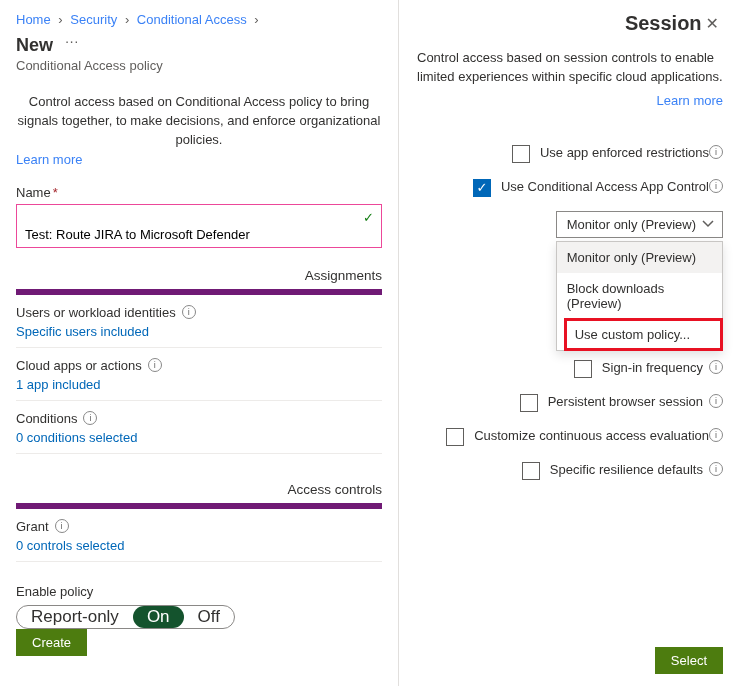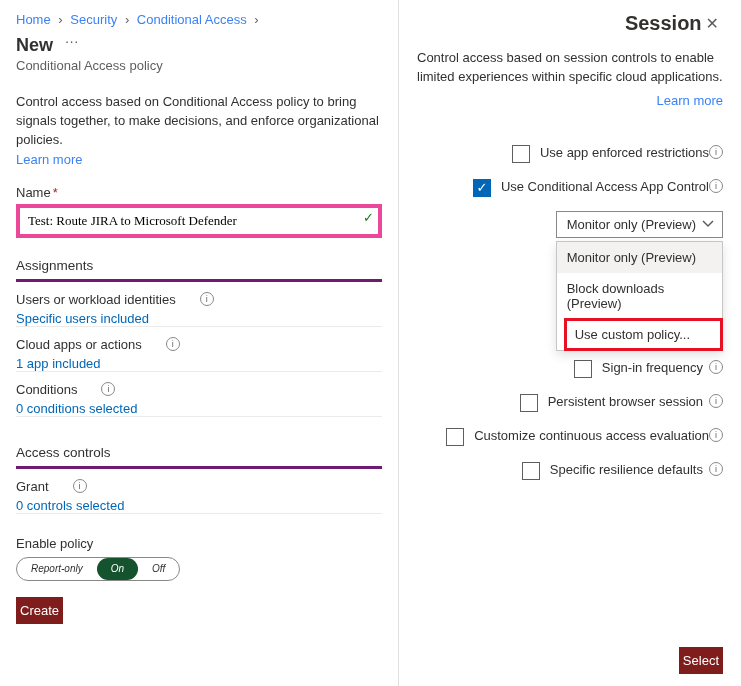--- a/index.html
+++ b/index.html
@@ -6,38 +6,38 @@
   html, body { margin: 0; padding: 0; font-family: "Segoe UI", Arial, sans-serif; font-size: 13px; color: #323130; }
   body { width: 741px; height: 686px; display: flex; background: #fff; }
   a.link { color: #3b82f6; text-decoration: none; cursor: pointer; }
   .left { width: 398px; padding: 12px 16px 12px 16px; }
   .right { flex: 1; border-left: 1px solid #e1dfdd; padding: 12px 18px 12px 18px; position: relative; display: flex; flex-direction: column; align-items: flex-end; }
   .breadcrumb { font-size: 13px; color: #0067b8; margin-bottom: 6px; }
   .breadcrumb span.sep { color: #605e5c; margin: 0 4px; }
   h1.page-title { font-size: 18px; font-weight: 600; margin: 0 0 2px 0; display: inline-block; }
   .more-dots { color: #605e5c; margin-left: 8px; vertical-align: super; font-size: 14px; cursor: pointer; }
   .subtitle { color: #605e5c; margin-bottom: 20px; }
-  .desc { line-height: 1.45; margin-bottom: 2px; }
+  .desc { line-height: 1.45; margin-bottom: 2px; text-align: center; }
   .learn { margin-bottom: 18px; }
   .field-label { margin-bottom: 4px; }
   .req { color: #a4262c; margin-left: 2px; }
-  .name-input { width: 100%; border: 4px solid #ec4899; padding: 5px 28px 5px 8px; font-size: 13px; position: relative; font-family: Liberation Serif, serif; }
+  .name-input { width: 100%; border: 1px solid #ec4899; padding: 22px 28px 5px 8px; font-size: 13px; position: relative; }
   .name-wrap { position: relative; margin-bottom: 20px; }
   .name-wrap .check { position: absolute; right: 8px; top: 6px; color: #107c10; }
-  .section-head { font-size: 13.5px; margin: 10px 0 6px 0; padding-bottom: 6px; border-bottom: 3px solid #701a75; }
+  .section-head { font-size: 13.5px; margin: 10px 0 6px 0; padding-bottom: 6px; border-bottom: 6px solid #701a75; text-align: right; }
   .section-head.access { margin-top: 28px; }
-  .row { display: flex; margin: 10px 0 4px 0; color: #323130; gap: 18px; }
+  .row { display: flex; margin: 10px 0 4px 0; color: #323130; }
   .info-icon { display: inline-flex; width: 14px; height: 14px; border: 1px solid #888; border-radius: 50%; align-items: center; justify-content: center; font-size: 9px; color: #666; margin-left: 6px; cursor: pointer; }
-  .val-link { margin: 2px 0 0 0; border-bottom: 1px solid #edebe9; }
+  .val-link { margin: 2px 0 0 0; padding-bottom: 8px; border-bottom: 1px solid #edebe9; }
   .val-link a { color: #0067b8; text-decoration: none; }
   .enable-label { margin-top: 22px; margin-bottom: 6px; }
   .toggle { display: inline-flex; border: 1px solid #8a8886; border-radius: 14px; overflow: hidden; height: 24px; align-items: stretch; }
-  .toggle div { padding: 7px 14px; font-size: 10px; cursor: pointer; display: flex; align-items: center; font-style: italic; }
+  .toggle div { padding: 7px 14px; font-size: 17px; cursor: pointer; display: flex; align-items: center; }
   .toggle .on { background: #14532d; color: #fff; border-radius: 12px; }
-  .btn-primary { background: #7f1d1d; color: #fff; border: none; padding: 6px 4px; font-size: 13px; cursor: pointer; margin-top: 16px; }
+  .btn-primary { background: #4d7c0f; color: #fff; border: none; padding: 6px 16px; font-size: 13px; cursor: pointer; }
   .panel-head { display: flex; justify-content: space-between; align-items: flex-start; margin-bottom: 14px; }
   h2.panel-title { font-size: 20px; font-weight: 600; margin: 0; }
   .close-x { font-size: 16px; color: #605e5c; cursor: pointer; padding: 2px 4px; }
   .panel-desc { line-height: 1.45; margin-bottom: 6px; }
   .divider { border-top: 1px solid #edebe9; margin: 14px 0; }
   .chk-row { display: flex; align-items: flex-start; margin: 8px 0; }
   .chk { width: 18px; height: 18px; border: 1px solid #605e5c; margin-right: 10px; flex-shrink: 0; display: inline-flex; align-items: center; justify-content: center; cursor: pointer; }
   .chk.checked { background: #0067b8; border-color: #0067b8; color: #fff; }
   .chk.checked::after { content: "✓"; font-size: 13px; }
   .chk-label { flex: 1; display: flex; align-items: center; }

